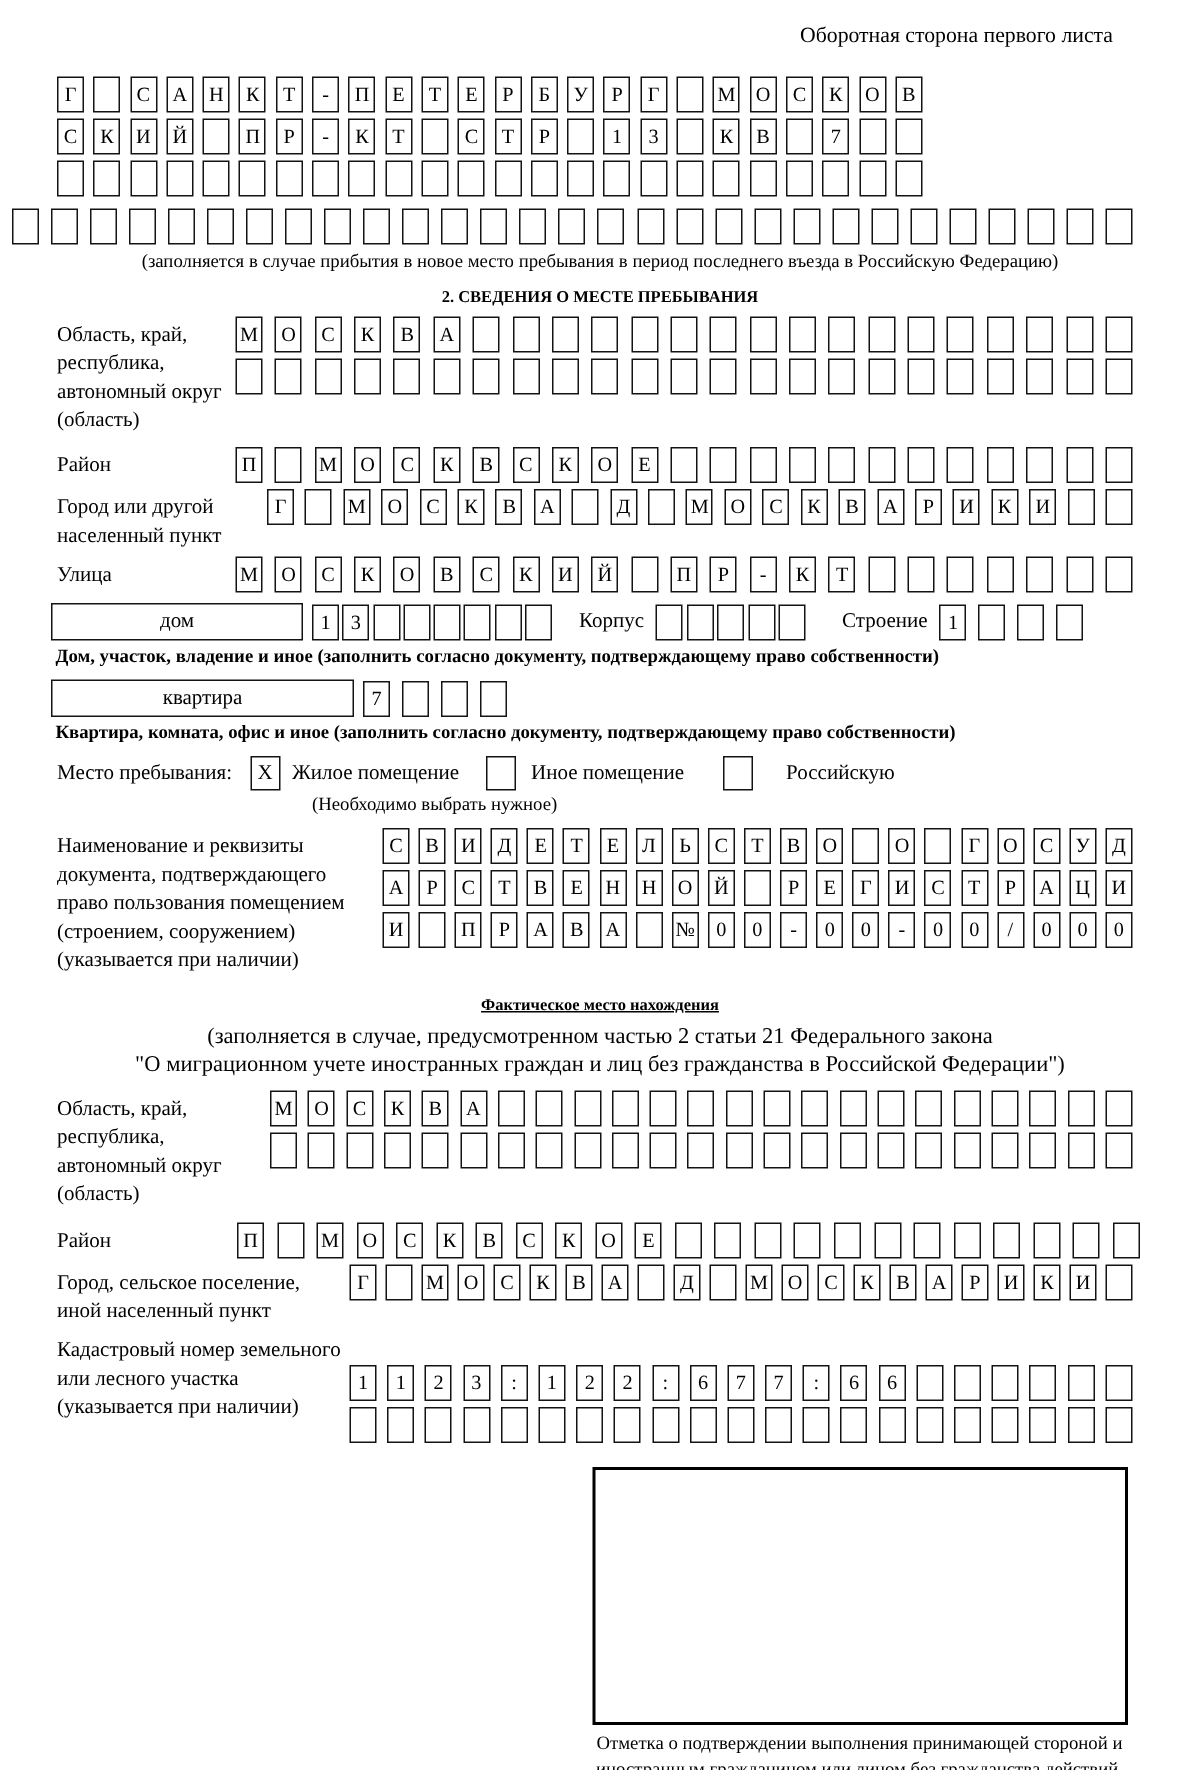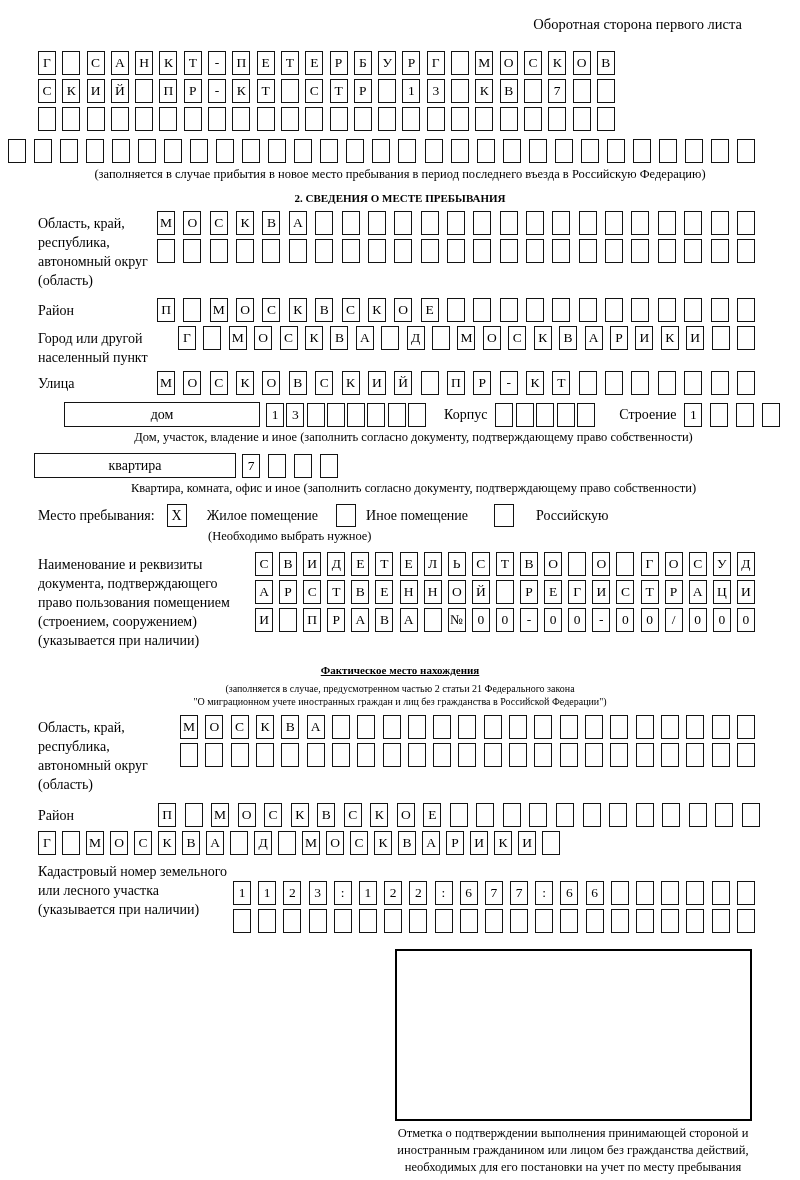--- a/index.html
+++ b/index.html
@@ -24,40 +24,40 @@
     width:18px; height:24px; border:1.7px solid #131313;
     display:flex; align-items:center; justify-content:center;
     font-size:13.5px; background:#fff;
   }
   .cw577{width:577px;} .cw747{width:747px;} .cw598{width:598px;}
   .cw500{width:500px;} .cw575{width:575px;} .cw602{width:602px;}
   .cw522{width:522px;} .cw160{width:160px;} .cw100{width:100px;} .cw96{width:96px;}
 
   .fullrow { margin:0 0 4px 8px; }
   .caption { font-size:12.5px; text-align:center; margin:2px 10px 8px 10px; }
-  .caption.left { text-align:center; margin-left:37px; }
+  .caption.left { text-align:left; margin-left:37px;font-weight:bold; }
   .sec-title { font-weight:bold; font-size:11px; text-align:center; margin:10px 0 7px 0; }
 
   .widebox {
     box-sizing:border-box; border:1.7px solid #131313; height:25px;
     display:flex; align-items:center; justify-content:center; background:#fff;
     flex:0 0 auto; font-size:14px;
   }
   .hrow { display:flex; align-items:center; margin-left:34px; margin-bottom:3px; }
   .inline-lbl { font-size:14px; flex:0 0 auto; }
 
   .stay-row { display:flex; align-items:center; margin:8px 0 2px 38px; }
   .checkbox {
     box-sizing:border-box; width:20px; height:23px; border:1.7px solid #131313;
     display:flex; align-items:center; justify-content:center; font-size:14px;
     flex:0 0 auto; background:#fff;
   }
   .stay-note { font-size:12.5px; margin:1px 0 8px 208px; }
 
-  .fact-caption { font-size:10px; text-align:center; margin:0 20px 2px 20px; }
+  .fact-caption { font-size:15px; text-align:center; margin:0 20px 2px 20px; }
 
   .kad-offset { padding-top:22px; }
 
   .stamp-box {
     box-sizing:border-box; margin:12px 0 4px 395px;
     width:357px; height:172px; border:2px solid #000; background:#fff;
   }
   .stamp-caption {
     margin-left:372px; width:402px; text-align:center;
     font-size:12.5px; line-height:17px;
@@ -321,21 +321,21 @@
       <span class="cell"></span>
       <span class="cell"></span>
       <span class="cell"></span>
       <span class="cell"></span>
       <span class="cell"></span>
       <span class="cell"></span>
     </div>
 </div>
 
 <div class="hrow" style="margin-top:7px;">
-  <span class="widebox" style="width:196px;margin-left:30px;">дом</span>
+  <span class="widebox" style="width:168px;">дом</span>
   <div class="cells cw160" style="margin-left:6px;">
       <span class="cell">1</span>
       <span class="cell">3</span>
       <span class="cell"></span>
       <span class="cell"></span>
       <span class="cell"></span>
       <span class="cell"></span>
       <span class="cell"></span>
       <span class="cell"></span>
     </div>
@@ -364,21 +364,21 @@
       <span class="cell"></span>
       <span class="cell"></span>
       <span class="cell"></span>
     </div>
 </div>
 <div class="caption left">Квартира, комната, офис и иное (заполнить согласно документу, подтверждающему право собственности)</div>
 
 <div class="stay-row">
   <span>Место пребывания:</span>
   <span class="checkbox" style="margin-left:12px;">X</span>
-  <span style="margin-left:20px;">Жилое помещение</span>
+  <span style="margin-left:8px;">Жилое помещение</span>
   <span class="checkbox" style="margin-left:18px;"></span>
   <span style="margin-left:10px;">Иное помещение</span>
   <span class="checkbox" style="margin-left:26px;"></span>
   <span style="margin-left:22px;">Российскую</span>
 </div>
 <div class="stay-note">(Необходимо выбрать нужное)</div>
 
 <div class="frow">
   <div class="lbl lw217">Наименование и реквизиты документа, подтверждающего право пользования помещением (строением, сооружением) (указывается при наличии)</div>
   <div class="cellrows">
@@ -535,20 +535,21 @@
       <span class="cell"></span>
       <span class="cell"></span>
       <span class="cell"></span>
       <span class="cell"></span>
       <span class="cell"></span>
       <span class="cell"></span>
       <span class="cell"></span>
     </div>
 </div>
 <div class="frow vcenter">
+  <div class="lbl lw195">Город, сельское поселение, иной населенный пункт</div>
   <div class="cells cw522">
       <span class="cell">Г</span>
       <span class="cell"></span>
       <span class="cell">М</span>
       <span class="cell">О</span>
       <span class="cell">С</span>
       <span class="cell">К</span>
       <span class="cell">В</span>
       <span class="cell">А</span>
       <span class="cell"></span>

